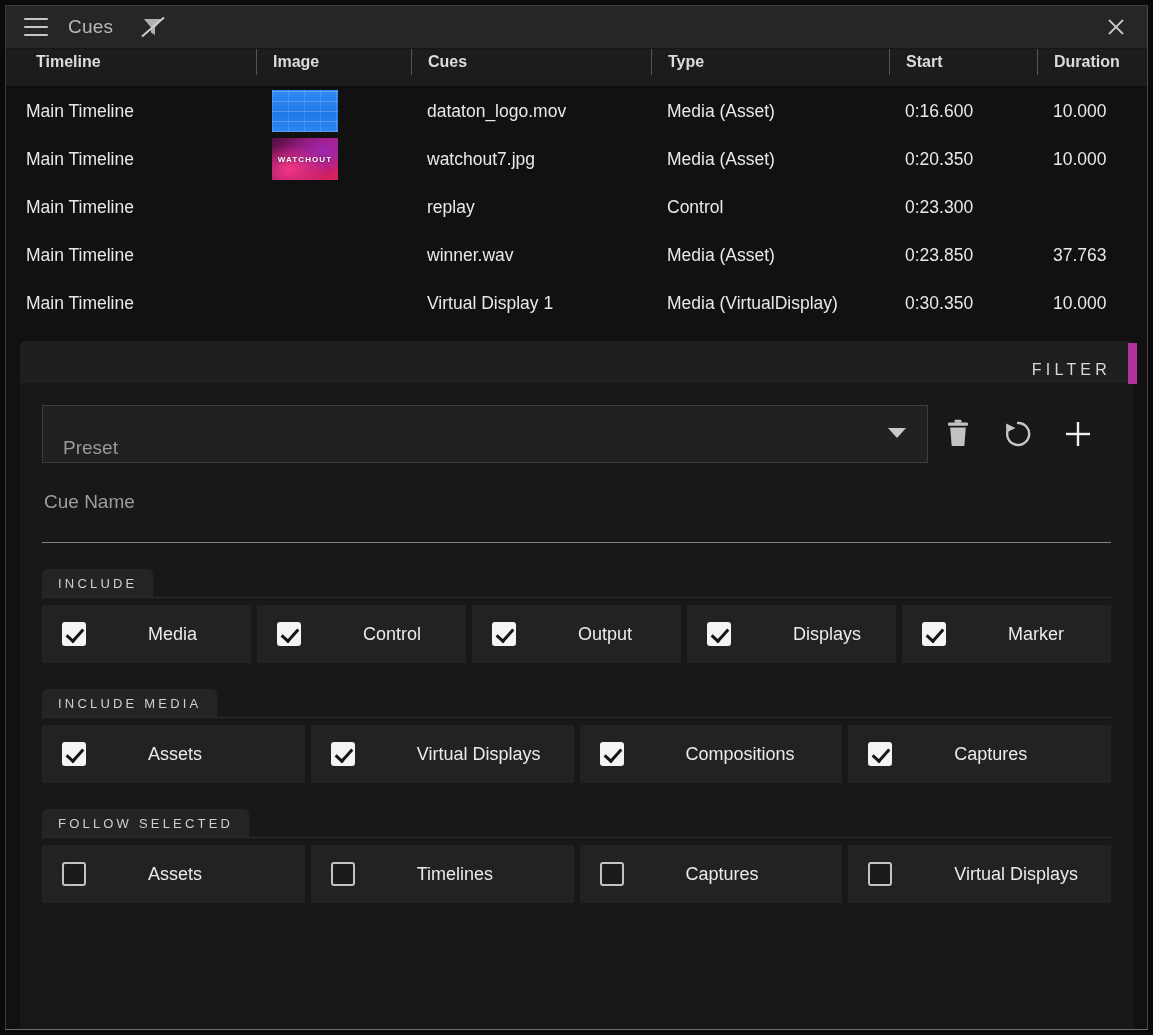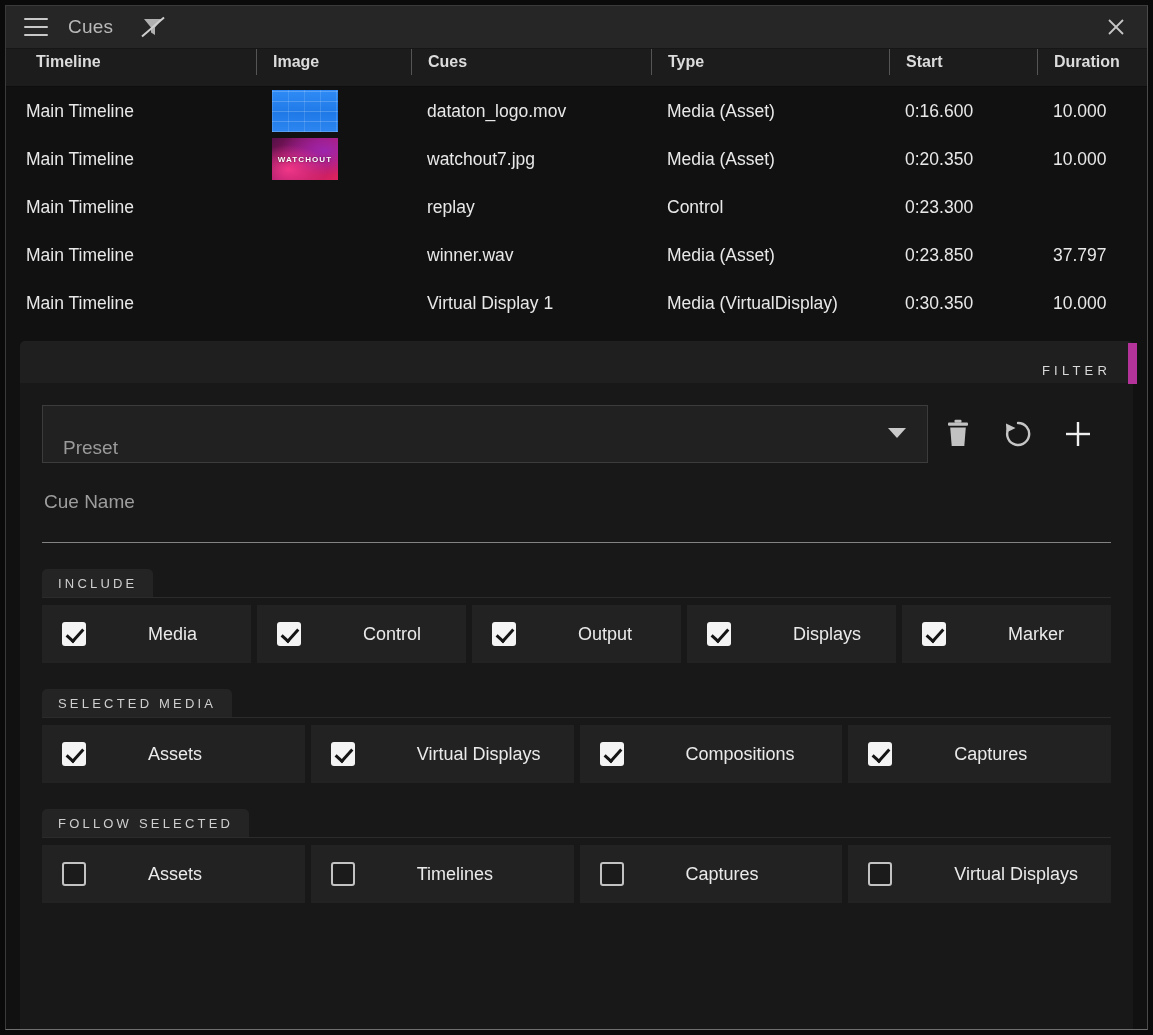--- a/index.html
+++ b/index.html
@@ -142,21 +142,21 @@
     height: 42px;
     background: #1f1f1f;
     border-radius: 5px 5px 0 0;
     display: flex;
     align-items: center;
     justify-content: flex-end;
     padding-right: 22px;
     position: relative;
   }
   .filter-header .label {
-    font-size: 13px;
+    font-size: 16px;
     color: #d8d8d8;
     letter-spacing: 4.2px;
     font-weight: 500;
     margin-top: 16px;
   }
   .filter-accent {
     position: absolute;
     right: -4px; top: 2px;
     width: 9px; height: 41px;
   }
@@ -331,21 +331,21 @@
       <div class="td col-start">0:23.300</div>
       <div class="td col-duration"></div>
     </div>
 
     <div class="table-row">
       <div class="td col-timeline">Main Timeline</div>
       <div class="td col-image"></div>
       <div class="td col-name">winner.wav</div>
       <div class="td col-type">Media (Asset)</div>
       <div class="td col-start">0:23.850</div>
-      <div class="td col-duration">37.797</div>
+      <div class="td col-duration">37.763</div>
     </div>
 
     <div class="table-row">
       <div class="td col-timeline">Main Timeline</div>
       <div class="td col-image"></div>
       <div class="td col-name">Virtual Display 1</div>
       <div class="td col-type">Media (VirtualDisplay)</div>
       <div class="td col-start">0:30.350</div>
       <div class="td col-duration">10.000</div>
     </div>
@@ -421,21 +421,21 @@
             <div class="cb-label">Displays</div>
           </div>
           <div class="cell">
             <div class="cbox checkbox-on"></div>
             <div class="cb-label">Marker</div>
           </div>
         </div>
       </div>
 
       <div class="section">
-        <div class="section-tab">SELECTED MEDIA</div>
+        <div class="section-tab">INCLUDE MEDIA</div>
         <div class="section-divider"></div>
         <div class="cells">
           <div class="cell">
             <div class="cbox checkbox-on"></div>
             <div class="cb-label">Assets</div>
           </div>
           <div class="cell">
             <div class="cbox checkbox-on"></div>
             <div class="cb-label">Virtual Displays</div>
           </div>

